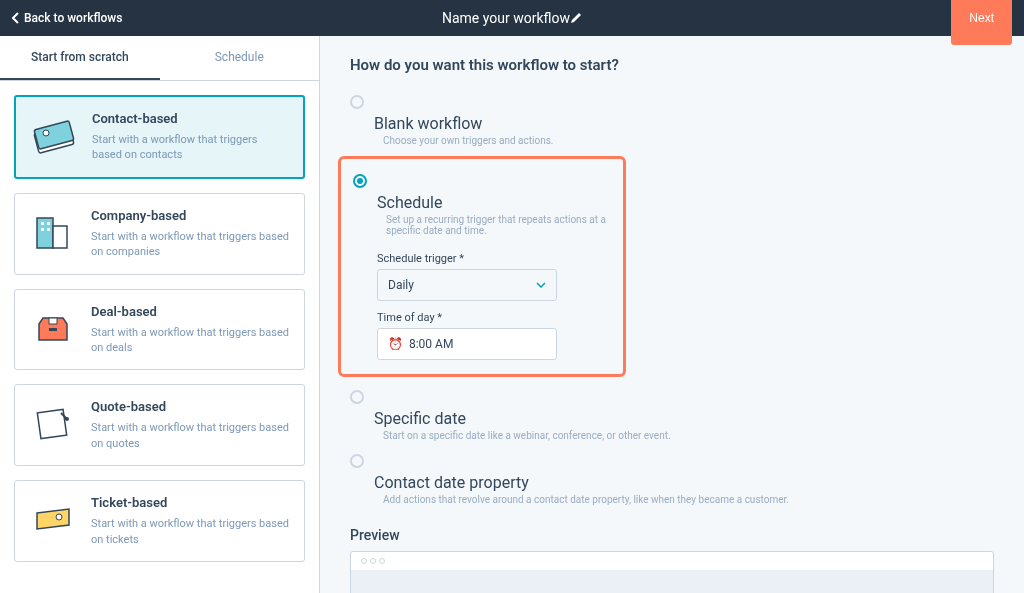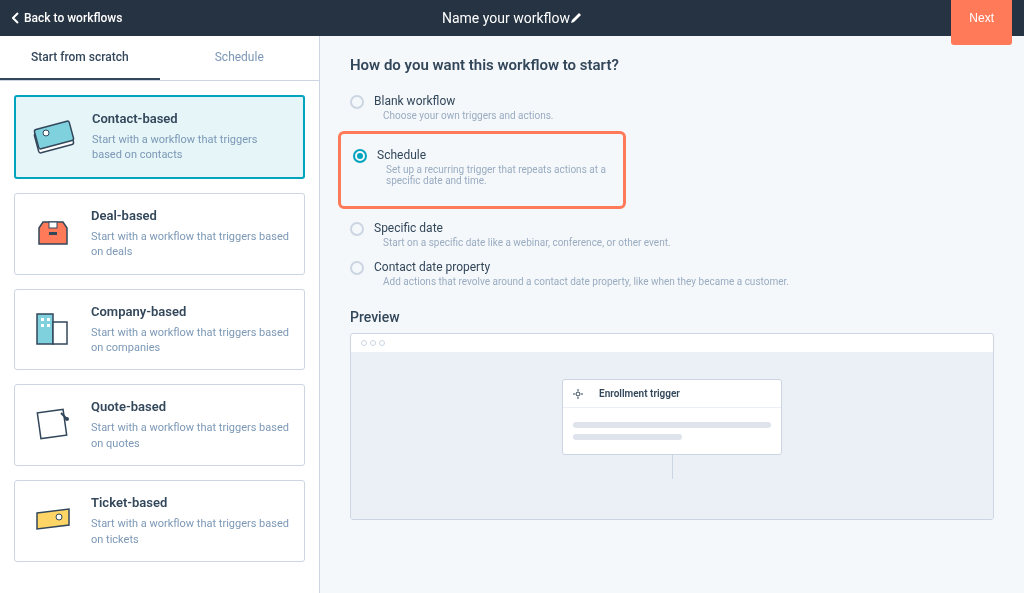--- a/index.html
+++ b/index.html
@@ -19,21 +19,21 @@
 .card.selected { border: 2px solid #00a4bd; background: #e5f5f8; }
 .card-icon { width: 48px; height: 48px; flex-shrink: 0; display:flex; align-items:center; justify-content:center; }
 .card-body h3 { font-size: 13px; font-weight: 600; margin-bottom: 6px; color: #33475b; }
 .card-body p { font-size: 11px; color: #7c98b6; line-height: 1.4; }
 .right-panel { flex: 1; padding: 20px 30px; overflow-y: auto; }
 .right-panel h2 { font-size: 15px; font-weight: 600; margin-bottom: 14px; color: #33475b; }
 .option { display: flex; gap: 10px; padding: 6px 0; }
 .radio { width: 14px; height: 14px; border: 2px solid #cbd6e2; border-radius: 50%; flex-shrink: 0; margin-top: 1px; position: relative; cursor:pointer; }
 .radio.checked { border-color: #00a4bd; }
 .radio.checked::after { content: ""; position: absolute; top: 2px; left: 2px; width: 6px; height: 6px; background: #00a4bd; border-radius: 50%; }
-.opt-title { font-size: 12px; color: #33475b; }
+.opt-title { font-size: 16px; color: #33475b; margin-top: 20px; }
 .opt-desc { font-size: 10px; color: #99acc2; margin-top: 2px; margin-left: 9px; }
 .highlight-box { border: 3px solid #ff7a59; border-radius: 6px; padding: 8px 12px 14px; margin: 4px 0 6px -12px;  max-width: 288px;}
 .field-label { font-size: 11px; color: #33475b; margin: 10px 0 4px; }
 .select-box, .time-box { background: #f5f8fa; border: 1px solid #cbd6e2; border-radius: 3px; padding: 8px 10px; font-size: 12px; display: flex; align-items: center; justify-content: space-between; width: 180px; cursor:pointer;}
 .time-box { justify-content: flex-start; gap: 6px; width: 180px; background:#fff;}
 .preview-label { font-size: 14px; font-weight: 500; margin: 16px 0 8px; color:#33475b;}
 .preview-box { border: 1px solid #cbd6e2; border-radius: 3px;  background:#fff;}
 .preview-dots { padding: 6px 10px; border-bottom: 1px solid #eaf0f6; display:flex; gap:3px;}
 .preview-dots span{ width:6px;height:6px;border:1px solid #cbd6e2; border-radius:50%;}
 .preview-body { background: #eaf0f6; padding: 26px 40px 40px; display:flex; flex-direction:column; align-items:center;}
@@ -84,51 +84,51 @@
         </div>
         <div class="card-body">
           <h3>Contact-based</h3>
           <p>Start with a workflow that triggers based on contacts</p>
         </div>
       </div>
 
       <div class="card">
         <div class="card-icon">
           <svg width="48" height="48" viewBox="0 0 48 48">
-              <path d="M10 20 L14 14 L34 14 L38 20 L38 36 L10 36 Z" fill="#ff7a59" stroke="#33475b" stroke-width="1.5"></path>
-              <rect x="20" y="14" width="8" height="6" fill="#fff" stroke="#33475b"></rect>
-              <rect x="20" y="24" width="8" height="3" fill="#33475b"></rect>
-            </svg>
-        </div>
-        <div class="card-body">
-          <h3>Deal-based</h3>
-          <p>Start with a workflow that triggers based on deals</p>
-        </div>
-      </div>
-
-      <div class="card">
-        <div class="card-icon">
-          <svg width="48" height="48" viewBox="0 0 48 48">
               <rect x="8" y="10" width="16" height="30" fill="#7fd1de" stroke="#33475b" stroke-width="1.5"></rect>
               <rect x="24" y="18" width="14" height="22" fill="#fff" stroke="#33475b" stroke-width="1.5"></rect>
               <rect x="12" y="14" width="3" height="3" fill="#fff"></rect>
               <rect x="18" y="14" width="3" height="3" fill="#fff"></rect>
               <rect x="12" y="20" width="3" height="3" fill="#fff"></rect>
               <rect x="18" y="20" width="3" height="3" fill="#fff"></rect>
             </svg>
         </div>
         <div class="card-body">
           <h3>Company-based</h3>
           <p>Start with a workflow that triggers based on companies</p>
         </div>
       </div>
 
       <div class="card">
         <div class="card-icon">
           <svg width="48" height="48" viewBox="0 0 48 48">
+              <path d="M10 20 L14 14 L34 14 L38 20 L38 36 L10 36 Z" fill="#ff7a59" stroke="#33475b" stroke-width="1.5"></path>
+              <rect x="20" y="14" width="8" height="6" fill="#fff" stroke="#33475b"></rect>
+              <rect x="20" y="24" width="8" height="3" fill="#33475b"></rect>
+            </svg>
+        </div>
+        <div class="card-body">
+          <h3>Deal-based</h3>
+          <p>Start with a workflow that triggers based on deals</p>
+        </div>
+      </div>
+
+      <div class="card">
+        <div class="card-icon">
+          <svg width="48" height="48" viewBox="0 0 48 48">
               <rect x="10" y="12" width="26" height="26" fill="#fff" stroke="#33475b" stroke-width="1.5" transform="rotate(-8 23 25)"></rect>
               <path d="M32 14 L38 20" stroke="#33475b" stroke-width="2"></path>
               <circle cx="38" cy="20" r="2" fill="#33475b"></circle>
             </svg>
         </div>
         <div class="card-body">
           <h3>Quote-based</h3>
           <p>Start with a workflow that triggers based on quotes</p>
         </div>
       </div>
@@ -159,20 +159,34 @@
         <div class="opt-desc">Choose your own triggers and actions.</div>
       </div>
     </div>
 
     <div class="highlight-box">
       <div class="option">
         <div class="radio checked"></div>
         <div>
           <div class="opt-title">Schedule</div>
           <div class="opt-desc">Set up a recurring trigger that repeats actions at a specific date and time.</div>
+        </div>
+      </div>
+      <div style="padding-left:24px;">
+        <div class="field-label">Schedule trigger *</div>
+        <div class="select-box">
+          <span>Daily</span>
+          <svg width="10" height="6" viewBox="0 0 10 6">
+              <path d="M1 1l4 4 4-4" stroke="#00a4bd" stroke-width="1.5" fill="none"></path>
+            </svg>
+        </div>
+        <div class="field-label">Time of day *</div>
+        <div class="time-box">
+          <span>⏰</span>
+          <span>8:00 AM</span>
         </div>
       </div>
     </div>
 
     <div class="option">
       <div class="radio"></div>
       <div>
         <div class="opt-title">Specific date</div>
         <div class="opt-desc">Start on a specific date like a webinar, conference, or other event.</div>
       </div>

